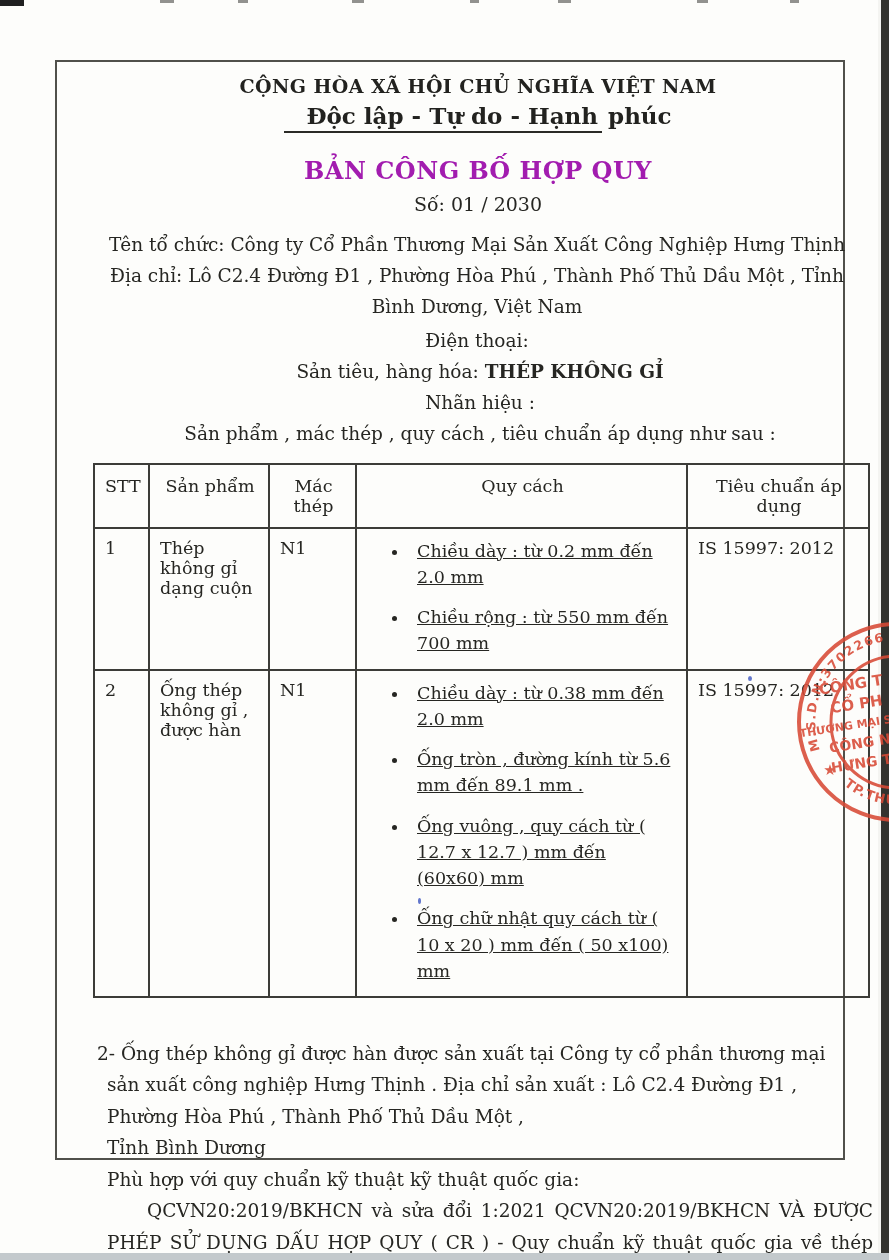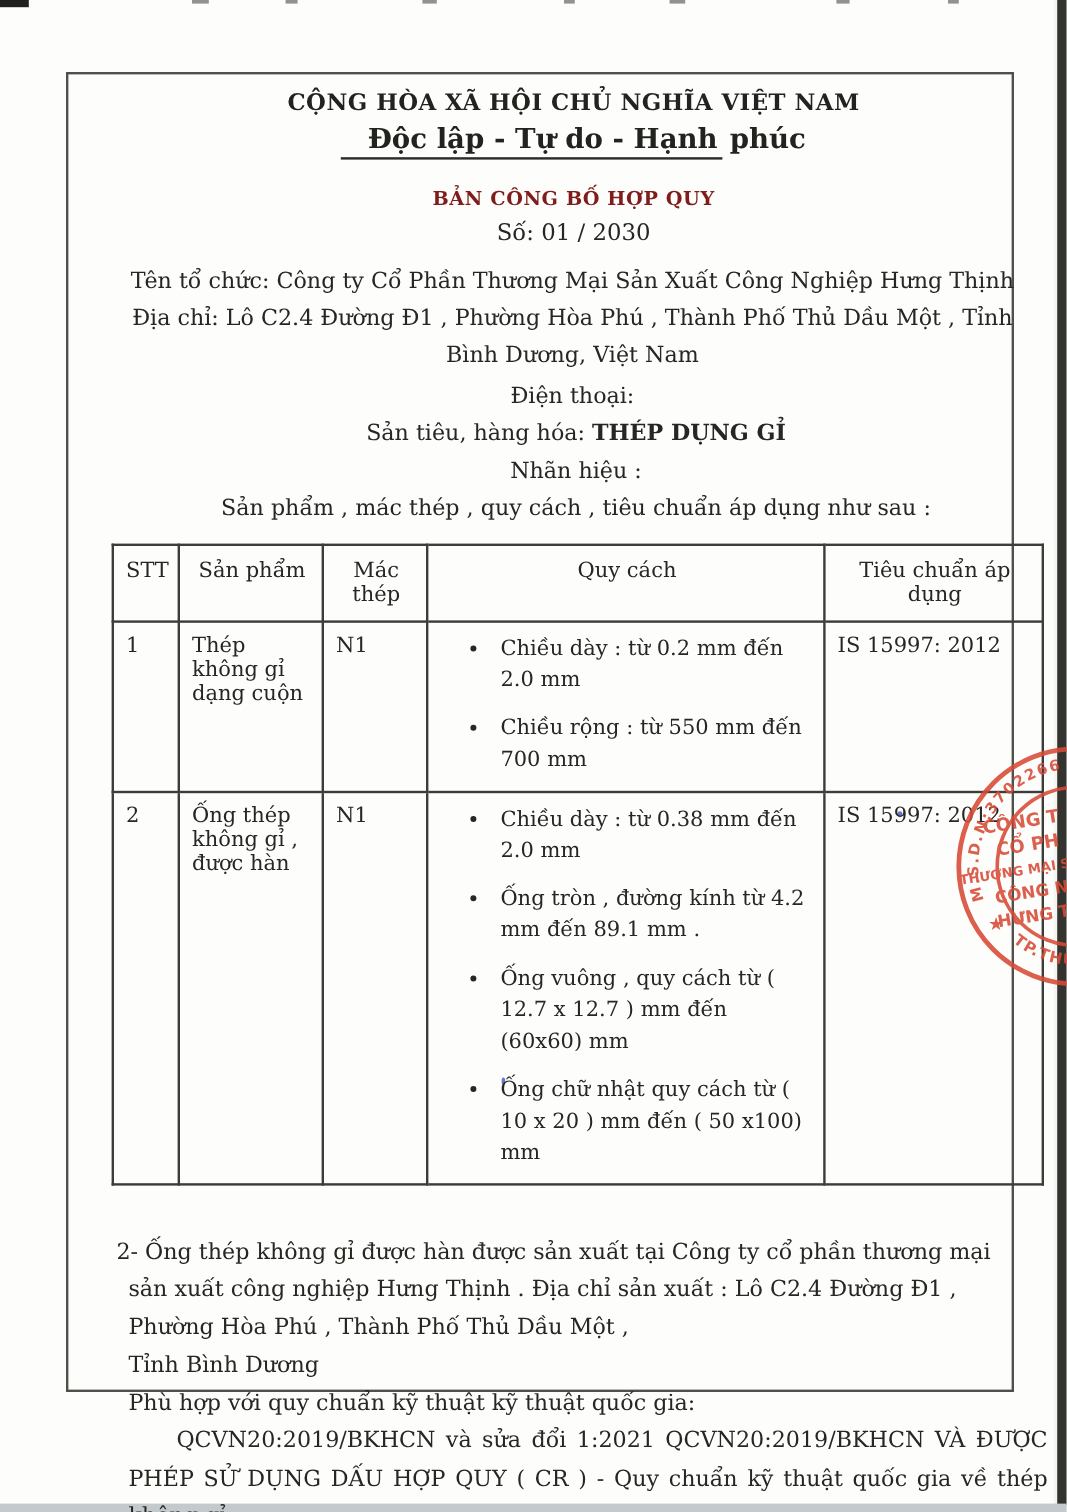--- a/index.html
+++ b/index.html
@@ -23,21 +23,21 @@
     position:absolute;left:55px;top:60px;width:786px;height:1096px;
     border:2px solid #50504b;
   }
   .content{position:absolute;left:0;top:0;width:100%;height:100%;margin-left:28px;}
 
   .center{text-align:center;}
   .nat-title{margin-top:13px;font-size:19px;font-weight:bold;letter-spacing:.4px;color:#22221f;}
   .motto{margin-top:5px;font-size:23px;font-weight:bold;color:#22221f;}
   .motto .u{border-bottom:2px solid #2a2a26;padding:0 4px 2px 22px;}
   .motto .tail{padding-left:6px;}
-  .doc-title{margin-top:27px;font-size:16px;font-weight:bold;letter-spacing:.5px;color:#7f1d1d;}
+  .doc-title{margin-top:27px;font-size:24px;font-weight:bold;letter-spacing:.5px;color:#a21caf;}
   .doc-no{margin-top:8px;font-size:19px;}
 
   .info{margin:14px 0 0 22px;width:740px;font-size:18.5px;line-height:1.68;}
   .info p{margin:0;text-align:center;}
   .info .phone{margin-top:3px;}
   .indented{margin-left:6px !important;}
   .bold{font-weight:bold;}
 
   table.spec{
     border-collapse:collapse;table-layout:fixed;
@@ -48,21 +48,21 @@
     border:2px solid #3c3c38;
     vertical-align:top;
     padding:9px 8px 8px 10px;
     font-weight:normal;text-align:left;
   }
   table.spec th{padding-top:11px;padding-bottom:11px;text-align:center;}
   th.c-stt,td.c-stt{text-align:center;padding-left:2px;padding-right:2px;}
   td.c-prod{text-align:justify;}
   td.c-grade{text-align:center;}
   ul.specs{margin:0;padding:0 0 0 42px;list-style:disc;}
-  ul.specs li{margin:0 0 14px 0;padding-left:8px;line-height:1.5;}
+  ul.specs li{margin:0 0 14px 0;padding-left:8px;line-height:1.5;text-decoration:underline;}
   ul.specs li:last-child{margin-bottom:4px;}
   .row1 td{height:92px;}
 
   .notes{margin:40px 0 0 22px;width:748px;font-size:18.5px;line-height:1.7;}
   .notes p{margin:0;}
   .note1{text-indent:16px;}
   .note2{margin-left:26px;text-indent:-10px;margin-top:2px;}
   .province{margin-left:2px;margin-top:2px;}
   .conform{margin-left:2px;margin-top:2px;}
   .final{margin:4px 0 0 -18px;width:766px;text-align:justify;text-indent:40px;line-height:1.7;}
@@ -100,21 +100,21 @@
         <span class="u">Độc lập - Tự do - Hạnh</span><span class="tail">phúc</span>
       </div>
 
       <div class="center doc-title">BẢN CÔNG BỐ HỢP QUY</div>
       <div class="center doc-no">Số: 01 / 2030</div>
 
       <div class="info">
         <p>Tên tổ chức: Công ty Cổ Phần Thương Mại Sản Xuất Công Nghiệp Hưng Thịnh</p>
         <p>Địa chỉ: Lô C2.4 Đường Đ1 , Phường Hòa Phú , Thành Phố Thủ Dầu Một , Tỉnh Bình Dương, Việt Nam</p>
         <p class="phone">Điện thoại:</p>
-        <p class="indented"><span>Sản tiêu, hàng hóa: </span><span class="bold">THÉP DỤNG GỈ</span></p>
+        <p class="indented"><span>Sản tiêu, hàng hóa: </span><span class="bold">THÉP KHÔNG GỈ</span></p>
         <p class="indented">Nhãn hiệu :</p>
         <p class="indented">Sản phẩm , mác thép , quy cách , tiêu chuẩn áp dụng như sau :</p>
       </div>
 
       <table class="spec">
         <colgroup>
           <col style="width:55px">
             <col style="width:120px">
             <col style="width:87px">
             <col style="width:331px">
@@ -142,21 +142,21 @@
             </td>
             <td>IS 15997: 2012</td>
           </tr>
           <tr>
             <td class="c-stt">2</td>
             <td class="c-prod">Ống thép không gỉ , được hàn</td>
             <td class="c-grade">N1</td>
             <td>
               <ul class="specs">
                 <li>Chiều dày : từ 0.38 mm đến 2.0 mm</li>
-                <li>Ống tròn , đường kính từ 4.2 mm đến 89.1 mm .</li>
+                <li>Ống tròn , đường kính từ 5.6 mm đến 89.1 mm .</li>
                 <li>Ống vuông , quy cách từ ( 12.7 x 12.7 ) mm đến (60x60) mm</li>
                 <li>Ống chữ nhật quy cách từ ( 10 x 20 ) mm đến ( 50 x100) mm</li>
               </ul>
             </td>
             <td>IS 15997: 2012</td>
           </tr>
         </tbody>
       </table>
 
       <div class="notes">

